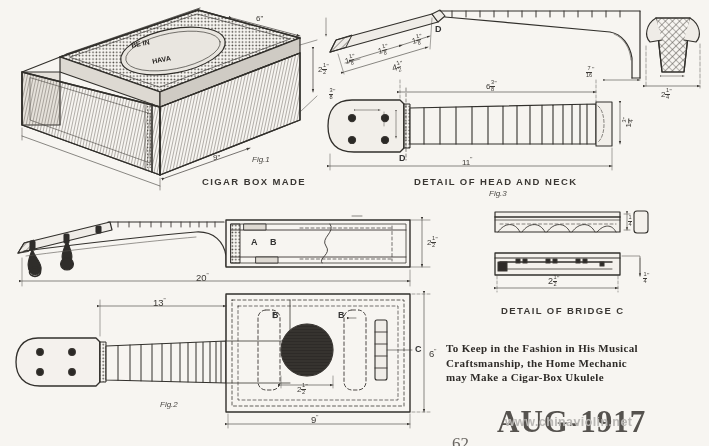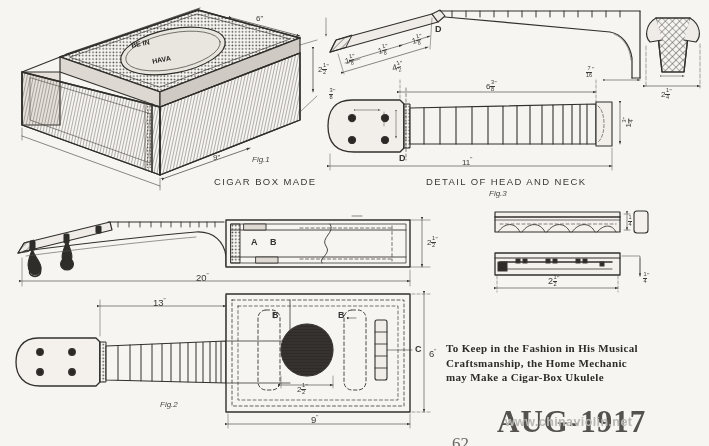--- a/index.html
+++ b/index.html
@@ -13,22 +13,21 @@
     background:#f7f5f1;
     overflow:hidden;
   }
   #page svg{position:absolute;left:0;top:0;width:709px;height:446px;}
 
   .cap{
     position:absolute;
     color:#3a3733;
     letter-spacing:1.4px;
     white-space:nowrap;
-    font-weight:normal;
-    margin-left:12px;
+    font-weight:bold;
   }
   .dim{
     position:absolute;
     color:#3d3a36;
     white-space:nowrap;
     font-size:8px;
   }
   .figlbl{
     position:absolute;
     color:#4a4743;
@@ -521,20 +520,21 @@
 
 <div class="dim" style="left:548px;top:275px;font-size:9px;">
   2<span class="frac"><span class="num">1</span><span>2</span></span><span class="sub">"</span>
 </div>
 <div class="dim" style="left:628px;top:215px;">
   <span class="frac"><span class="num">1</span><span>4</span></span>
 </div>
 <div class="dim" style="left:643px;top:272px;">
   <span class="frac"><span class="num">1</span><span>4</span></span><span class="sub">"</span>
 </div>
+<div class="cap" style="left:501px;top:305px;font-size:9.5px;">DETAIL OF BRIDGE C</div>
 
 <div id="caption-block">
   <div>To Keep in the Fashion in His Musical</div>
   <div>Craftsmanship, the  Home  Mechanic</div>
   <div>may Make a Cigar-Box Ukulele</div>
 </div>
 
 <div id="date-stamp">AUG-1917</div>
 <div id="page-number">62</div>
 <div id="watermark">www.chinaviolin.net</div>

